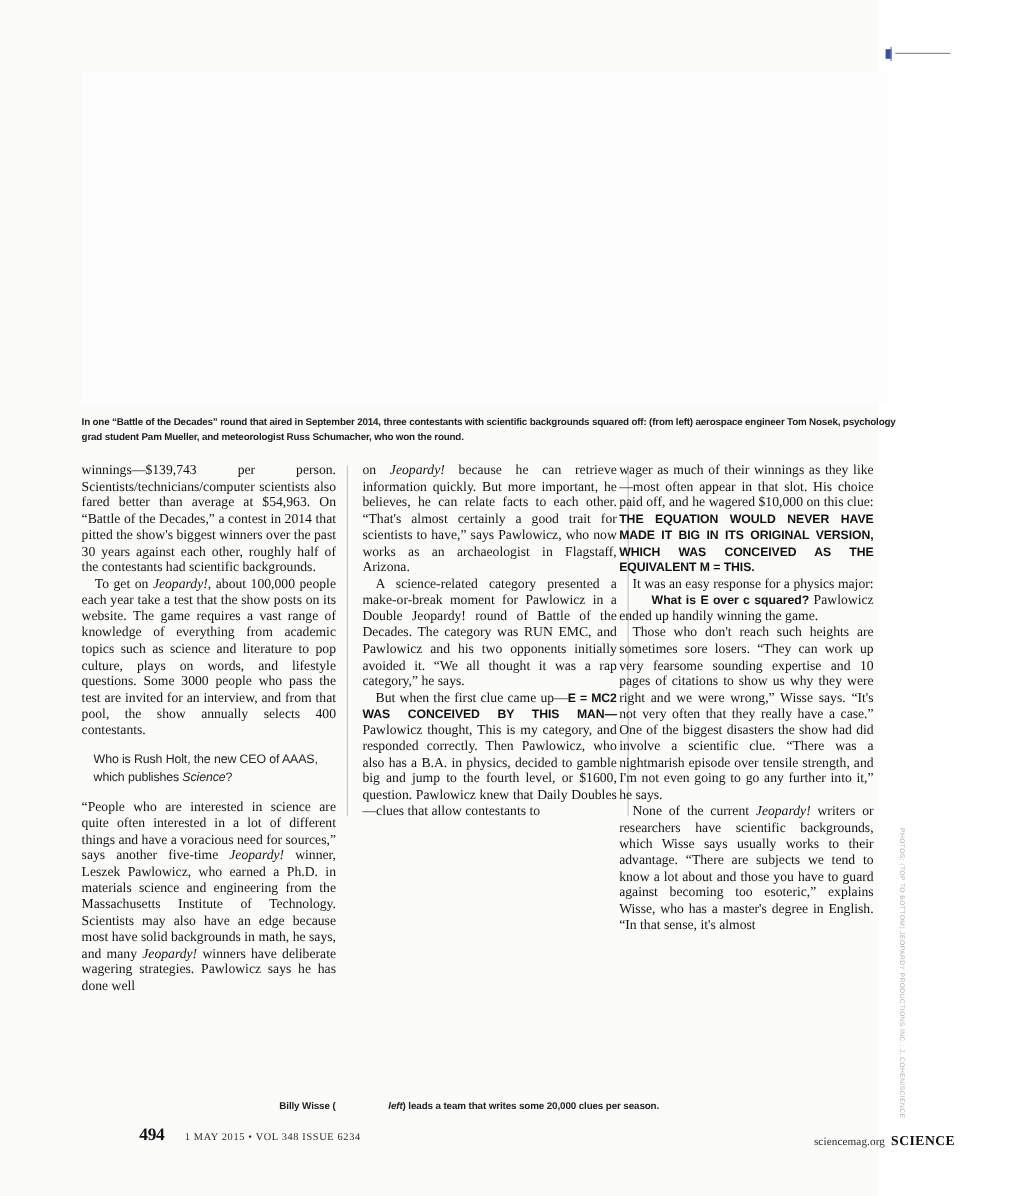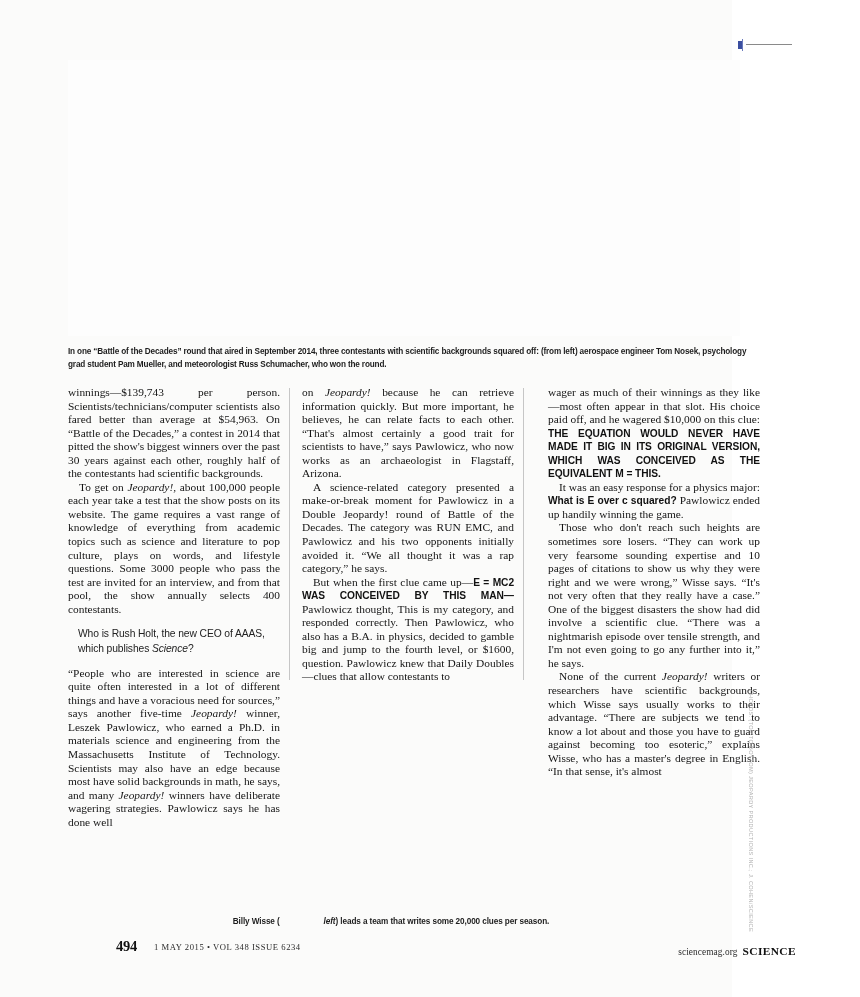--- a/index.html
+++ b/index.html
@@ -77,21 +77,21 @@
     left: 68px; top: 386px;
     width: 680px; height: 540px;
   }
   .col {
     position: absolute;
     top: 0;
     width: 212px;
   }
   .col1 { left: 0px; }
   .col2 { left: 234px; }
-  .col3 { left: 480px; }
+  .col3 { left: 448px; }
 
   .divider {
     position: absolute;
     top: 2px;
     width: 1px;
     height: 292px;
     background: #c6c6c6;
   }
   .div1 { left: 221px; }
   .div2 { left: 455px; }
@@ -118,20 +118,21 @@
     letter-spacing: -0.05px;
     color: #111;
     font-style: normal;
   }
   .ans-b {
     font-family: "Liberation Sans", sans-serif;
     font-size: 10.2px;
     font-weight: 700;
     color: #111;
     font-style: normal;
+    margin-left: 27px;
   }
 
   
   .clue-box {
     margin: 11px 0 11px 0;
     padding: 0 0 0 10px;
     font-family: "Liberation Sans", sans-serif;
   }
   .clue-box .q {
     font-size: 10.3px;

